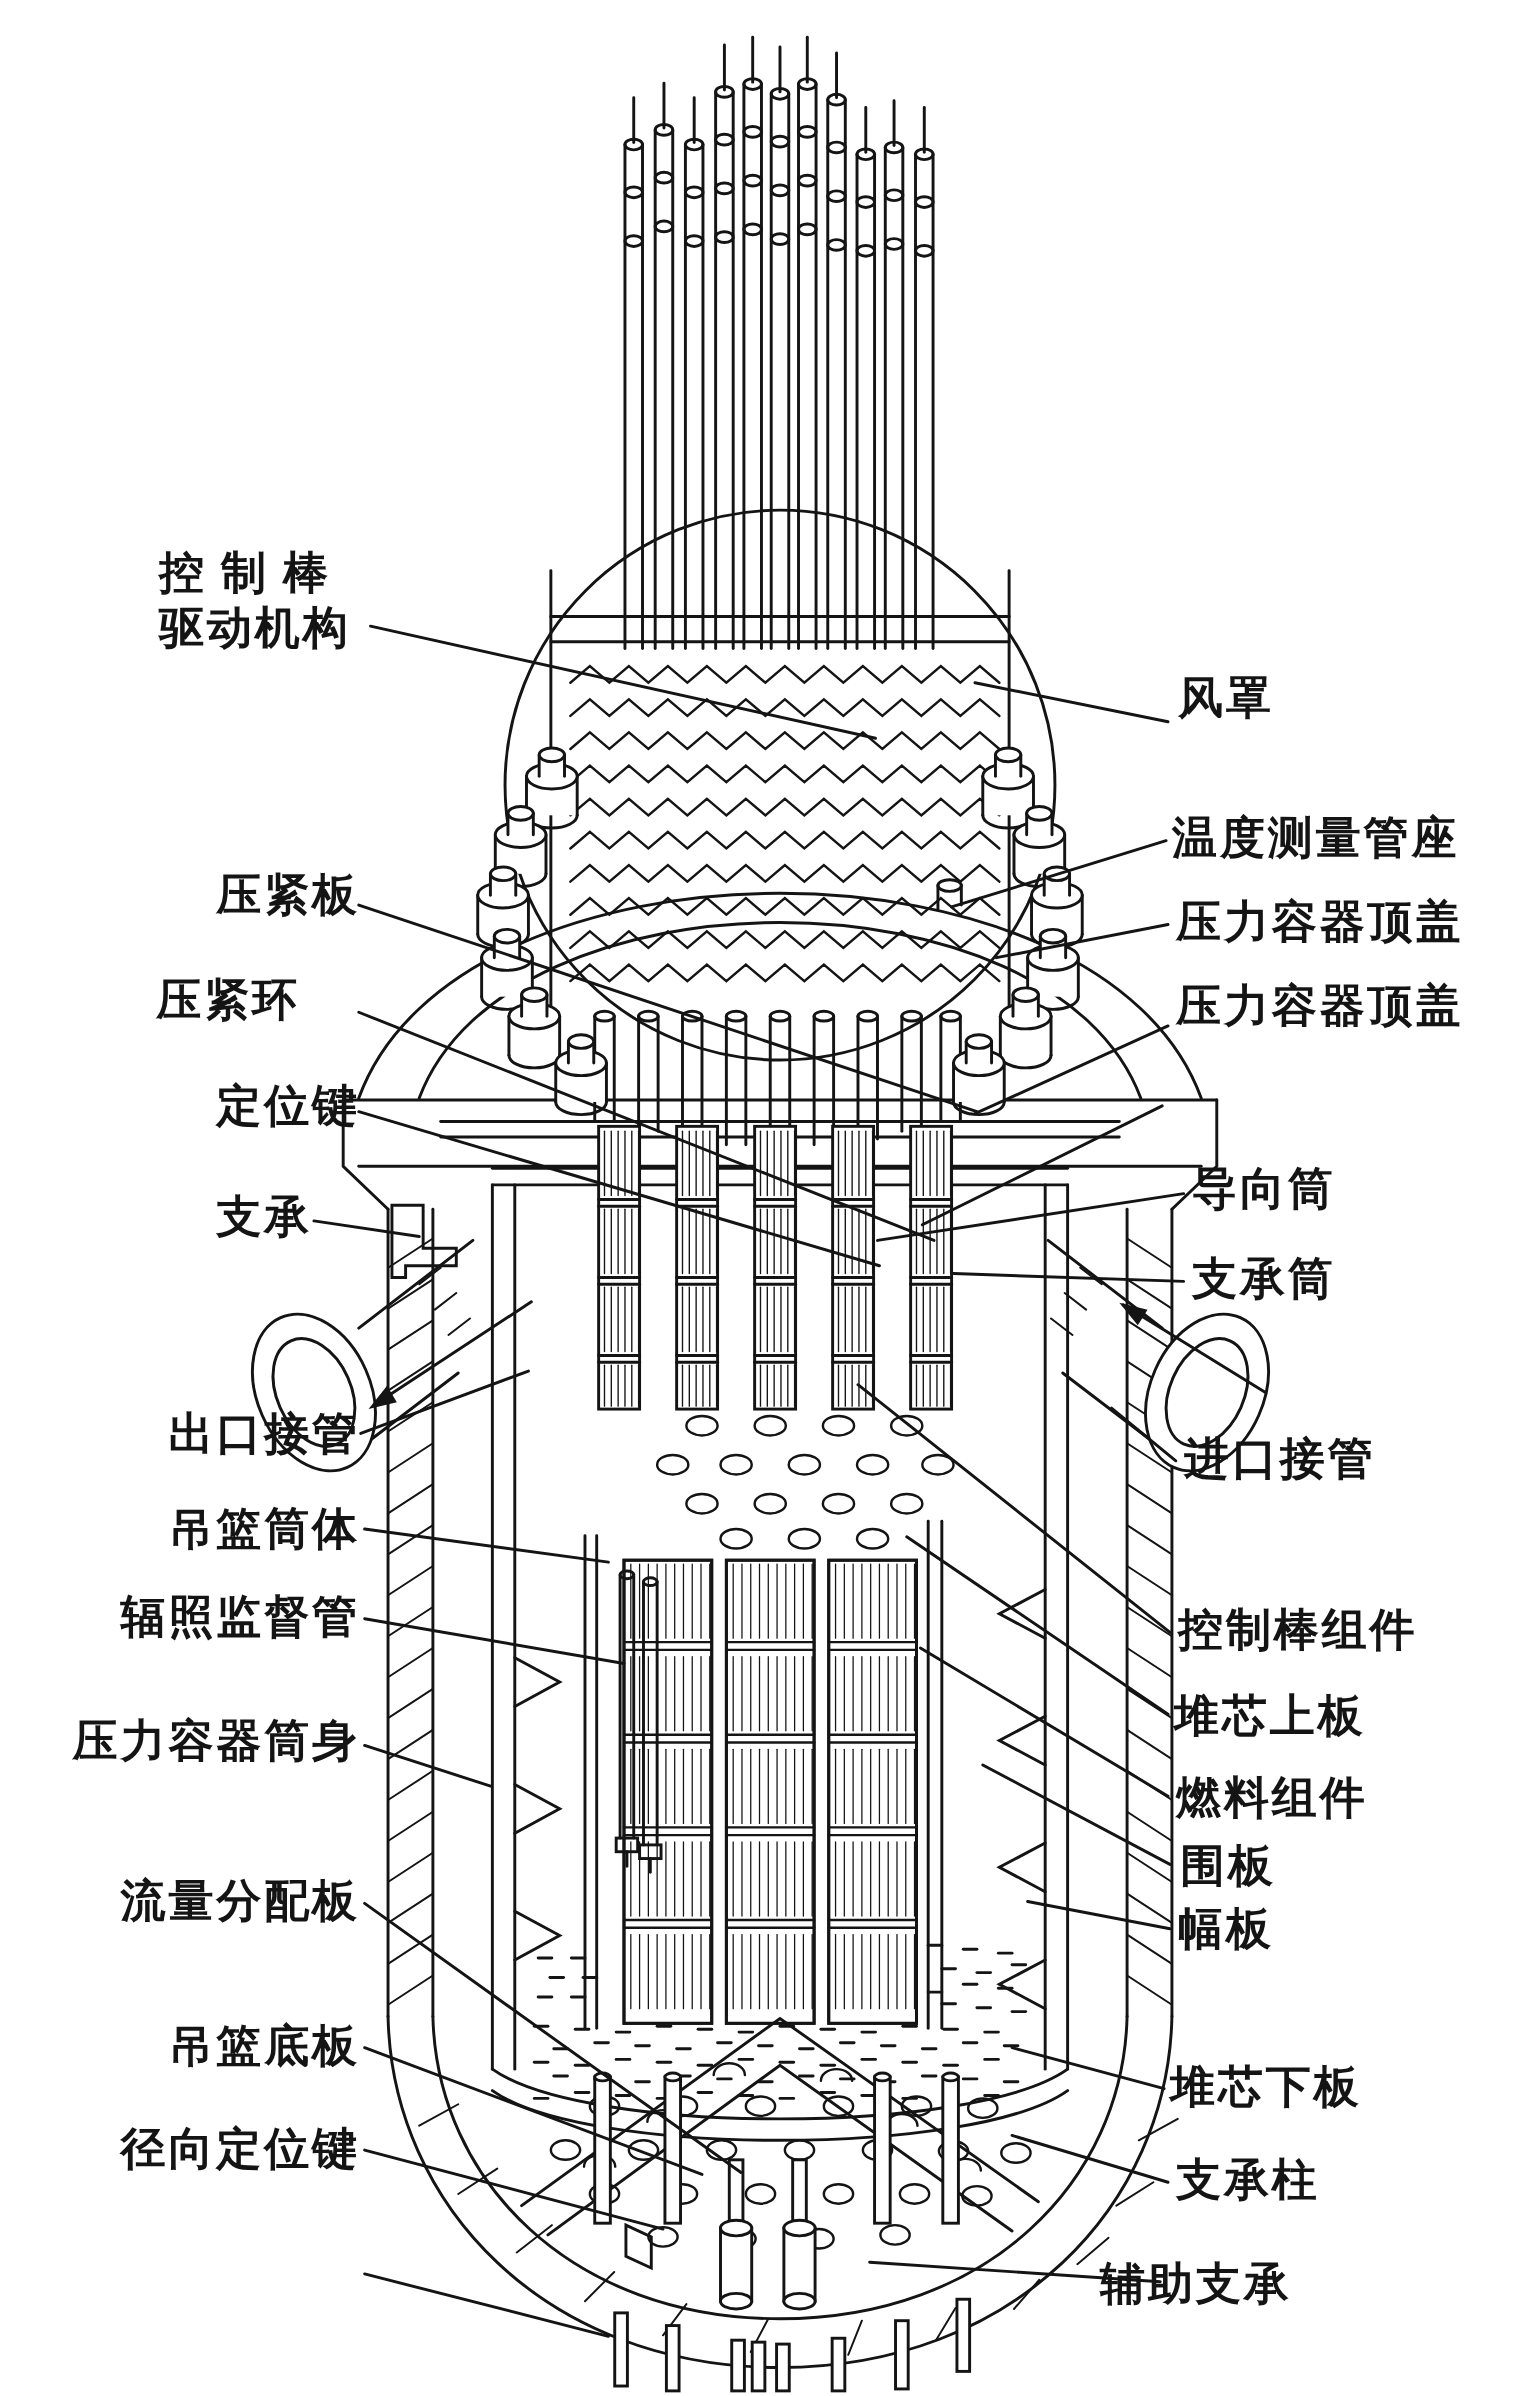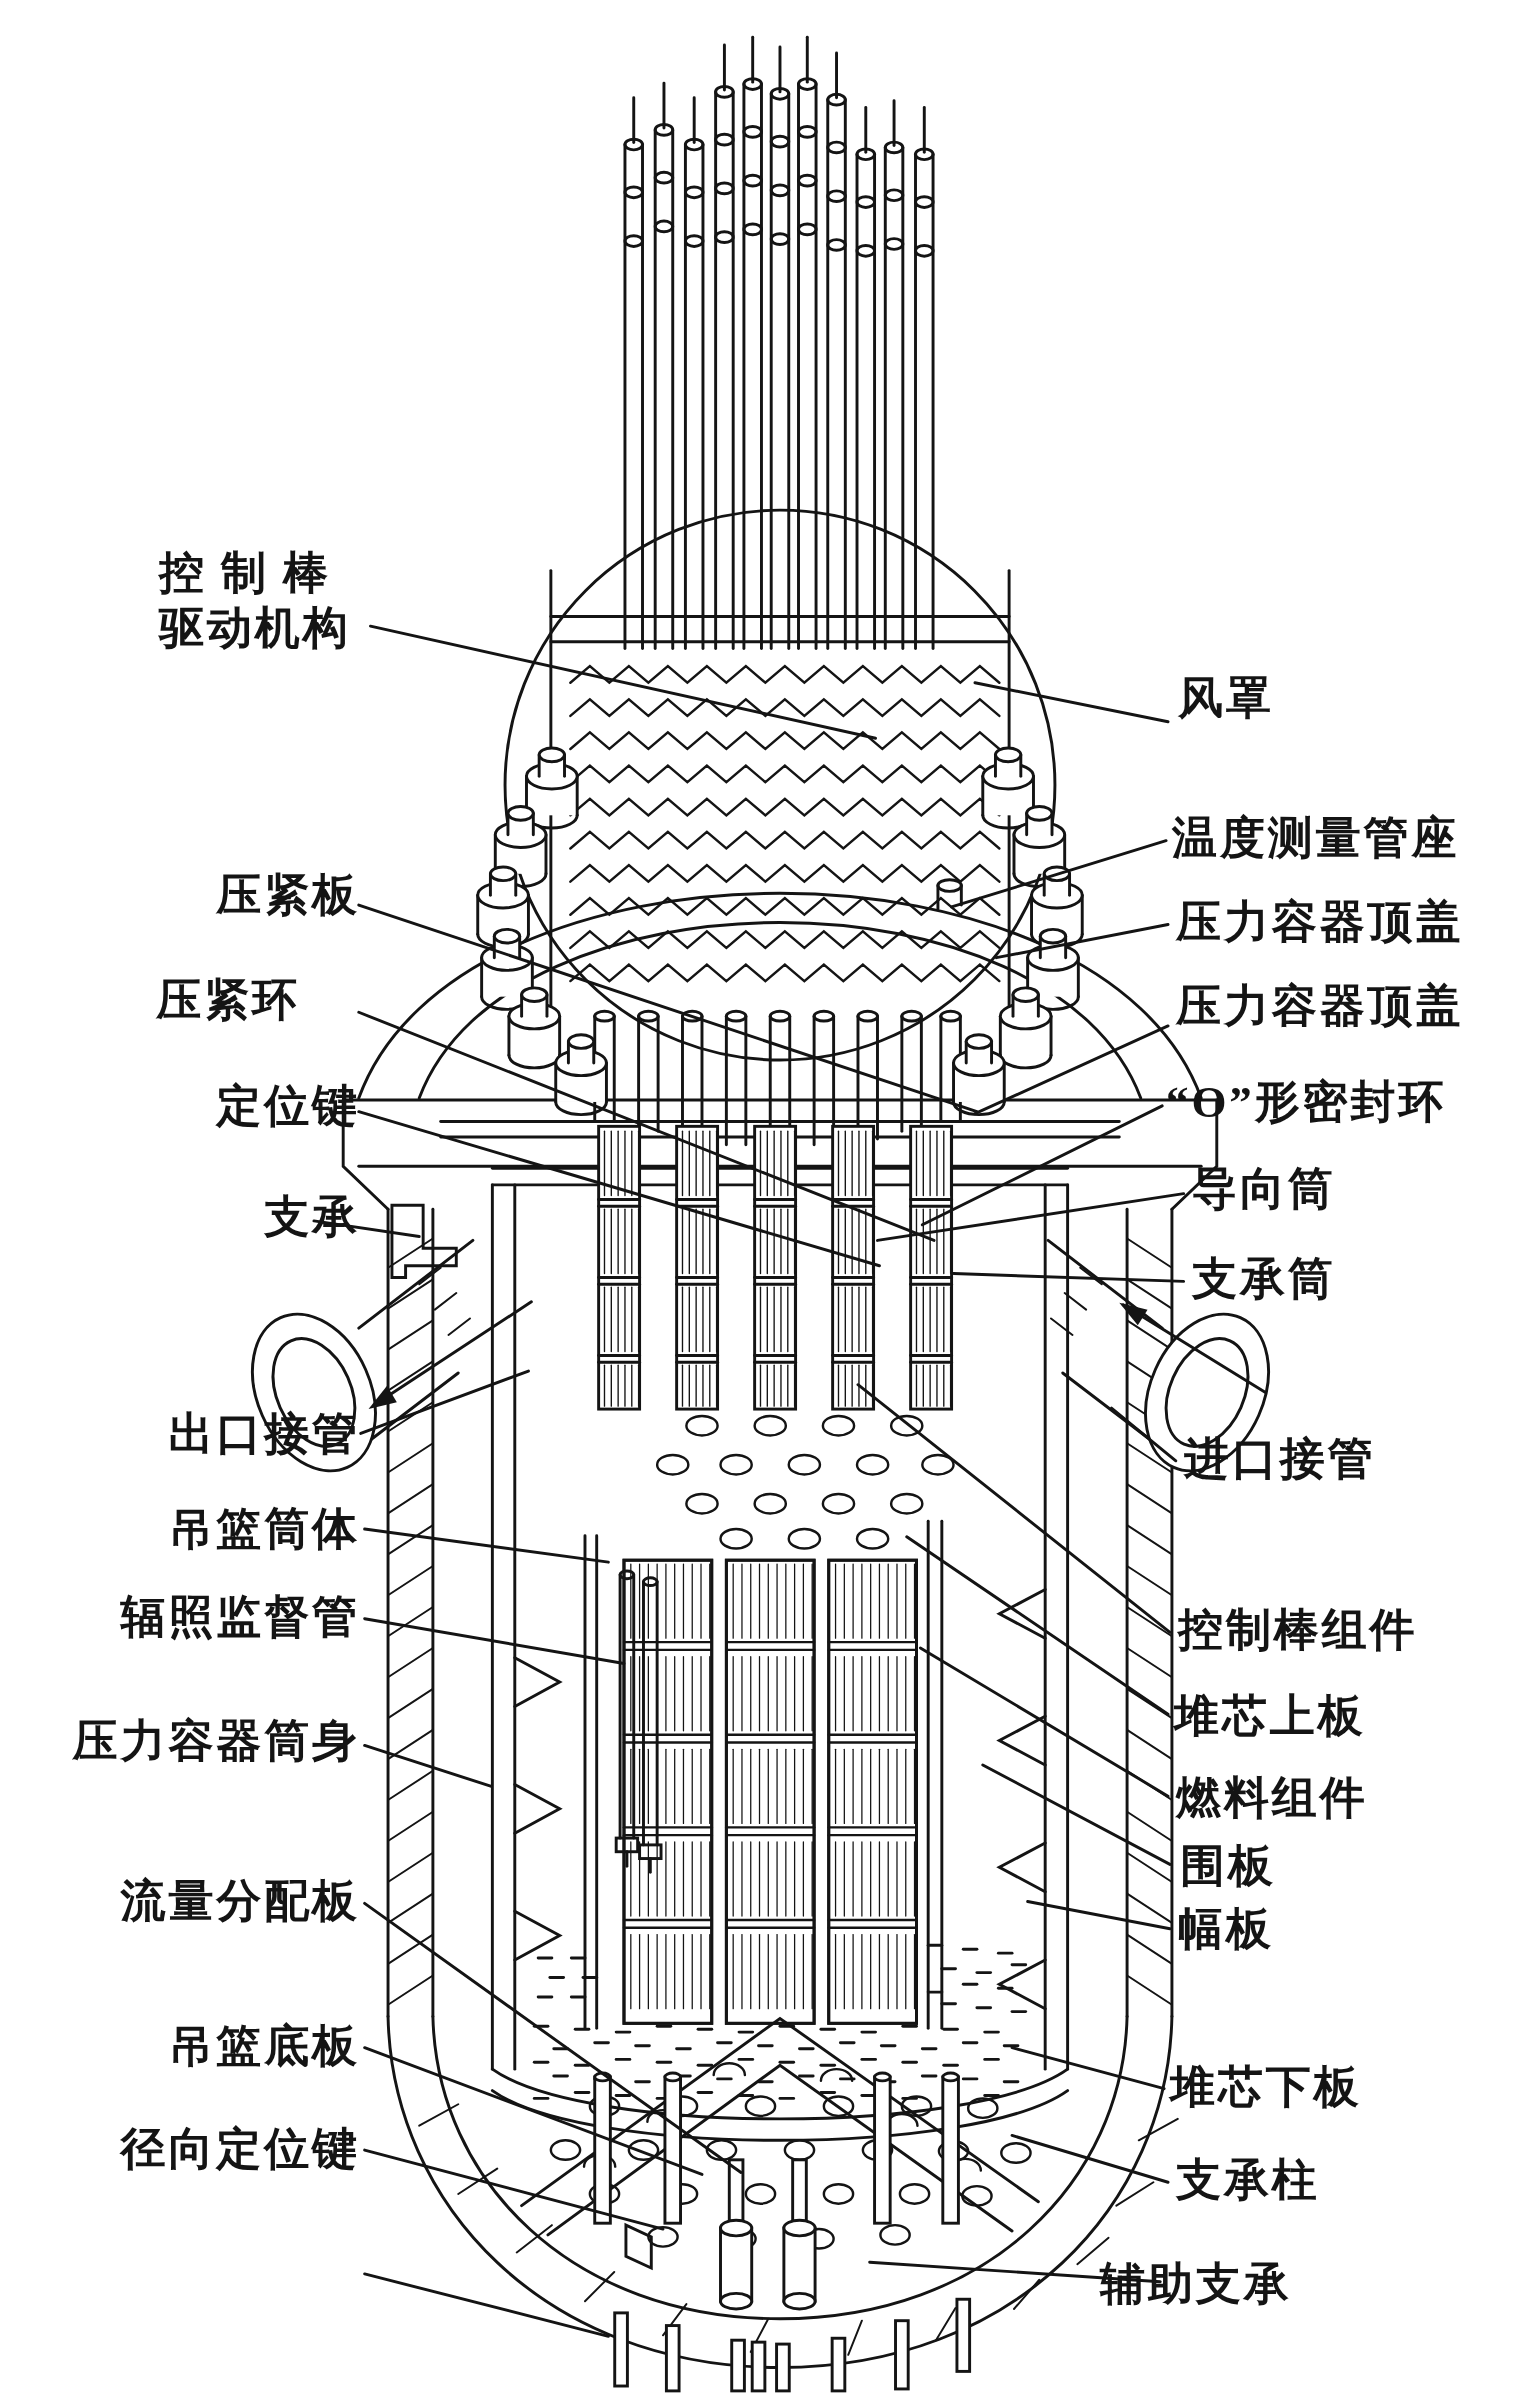--- a/index.html
+++ b/index.html
@@ -904,34 +904,33 @@
   </g>
 </svg>
 
 <div class="lbl two" style="left:159px;top:546px">
   <span>控 制 棒</span>
   <span>驱动机构</span>
 </div>
 <div class="lbl ra" style="right:1160px;top:868px">压紧板</div>
 <div class="lbl ra" style="right:1220px;top:973px">压紧环</div>
 <div class="lbl ra" style="right:1160px;top:1079px">定位键</div>
-<div class="lbl ra" style="right:1160px;top:1190px">支承</div>
+<div class="lbl ra" style="right:1208px;top:1190px">支承</div>
 <div class="lbl ra" style="right:1160px;top:1407px">出口接管</div>
 <div class="lbl ra" style="right:1160px;top:1502px">吊篮筒体</div>
 <div class="lbl ra" style="right:1160px;top:1590px">辐照监督管</div>
 <div class="lbl ra" style="right:1160px;top:1714px">压力容器筒身</div>
 <div class="lbl ra" style="right:1160px;top:1874px">流量分配板</div>
 <div class="lbl ra" style="right:1160px;top:2019px">吊篮底板</div>
 <div class="lbl ra" style="right:1160px;top:2122px">径向定位键</div>
 
 <div class="lbl" style="left:1178px;top:671px">风罩</div>
 <div class="lbl" style="left:1172px;top:811px">温度测量管座</div>
 <div class="lbl" style="left:1176px;top:895px">压力容器顶盖</div>
 <div class="lbl" style="left:1176px;top:979px">压力容器顶盖</div>
-<div class="lbl" style="left:1166px;top:1075px">“O”形密封环</div>
 <div class="lbl" style="left:1192px;top:1162px">导向筒</div>
 <div class="lbl" style="left:1192px;top:1252px">支承筒</div>
 <div class="lbl" style="left:1184px;top:1432px">进口接管</div>
 <div class="lbl" style="left:1178px;top:1603px">控制棒组件</div>
 <div class="lbl" style="left:1174px;top:1689px">堆芯上板</div>
 <div class="lbl" style="left:1176px;top:1771px">燃料组件</div>
 <div class="lbl" style="left:1180px;top:1839px">围板</div>
 <div class="lbl" style="left:1178px;top:1902px">幅板</div>
 <div class="lbl" style="left:1170px;top:2060px">堆芯下板</div>
 <div class="lbl" style="left:1176px;top:2153px">支承柱</div>

